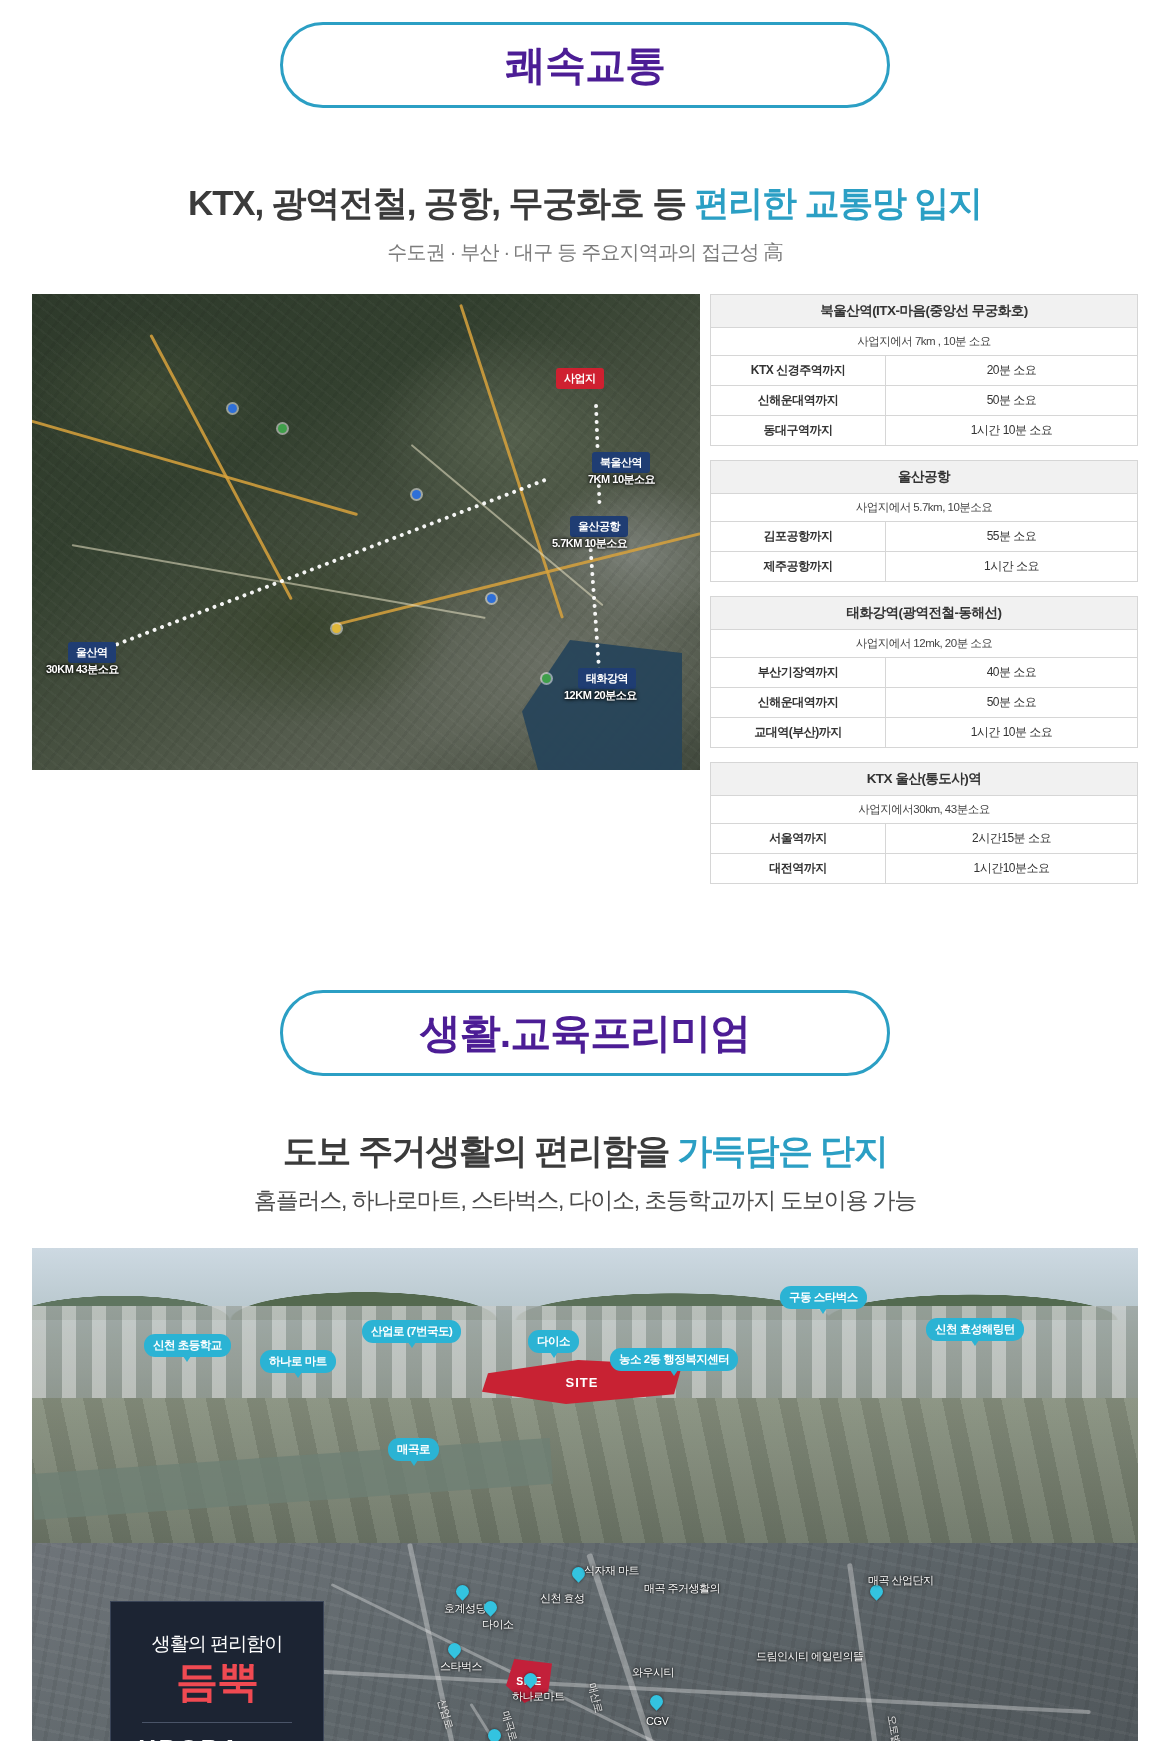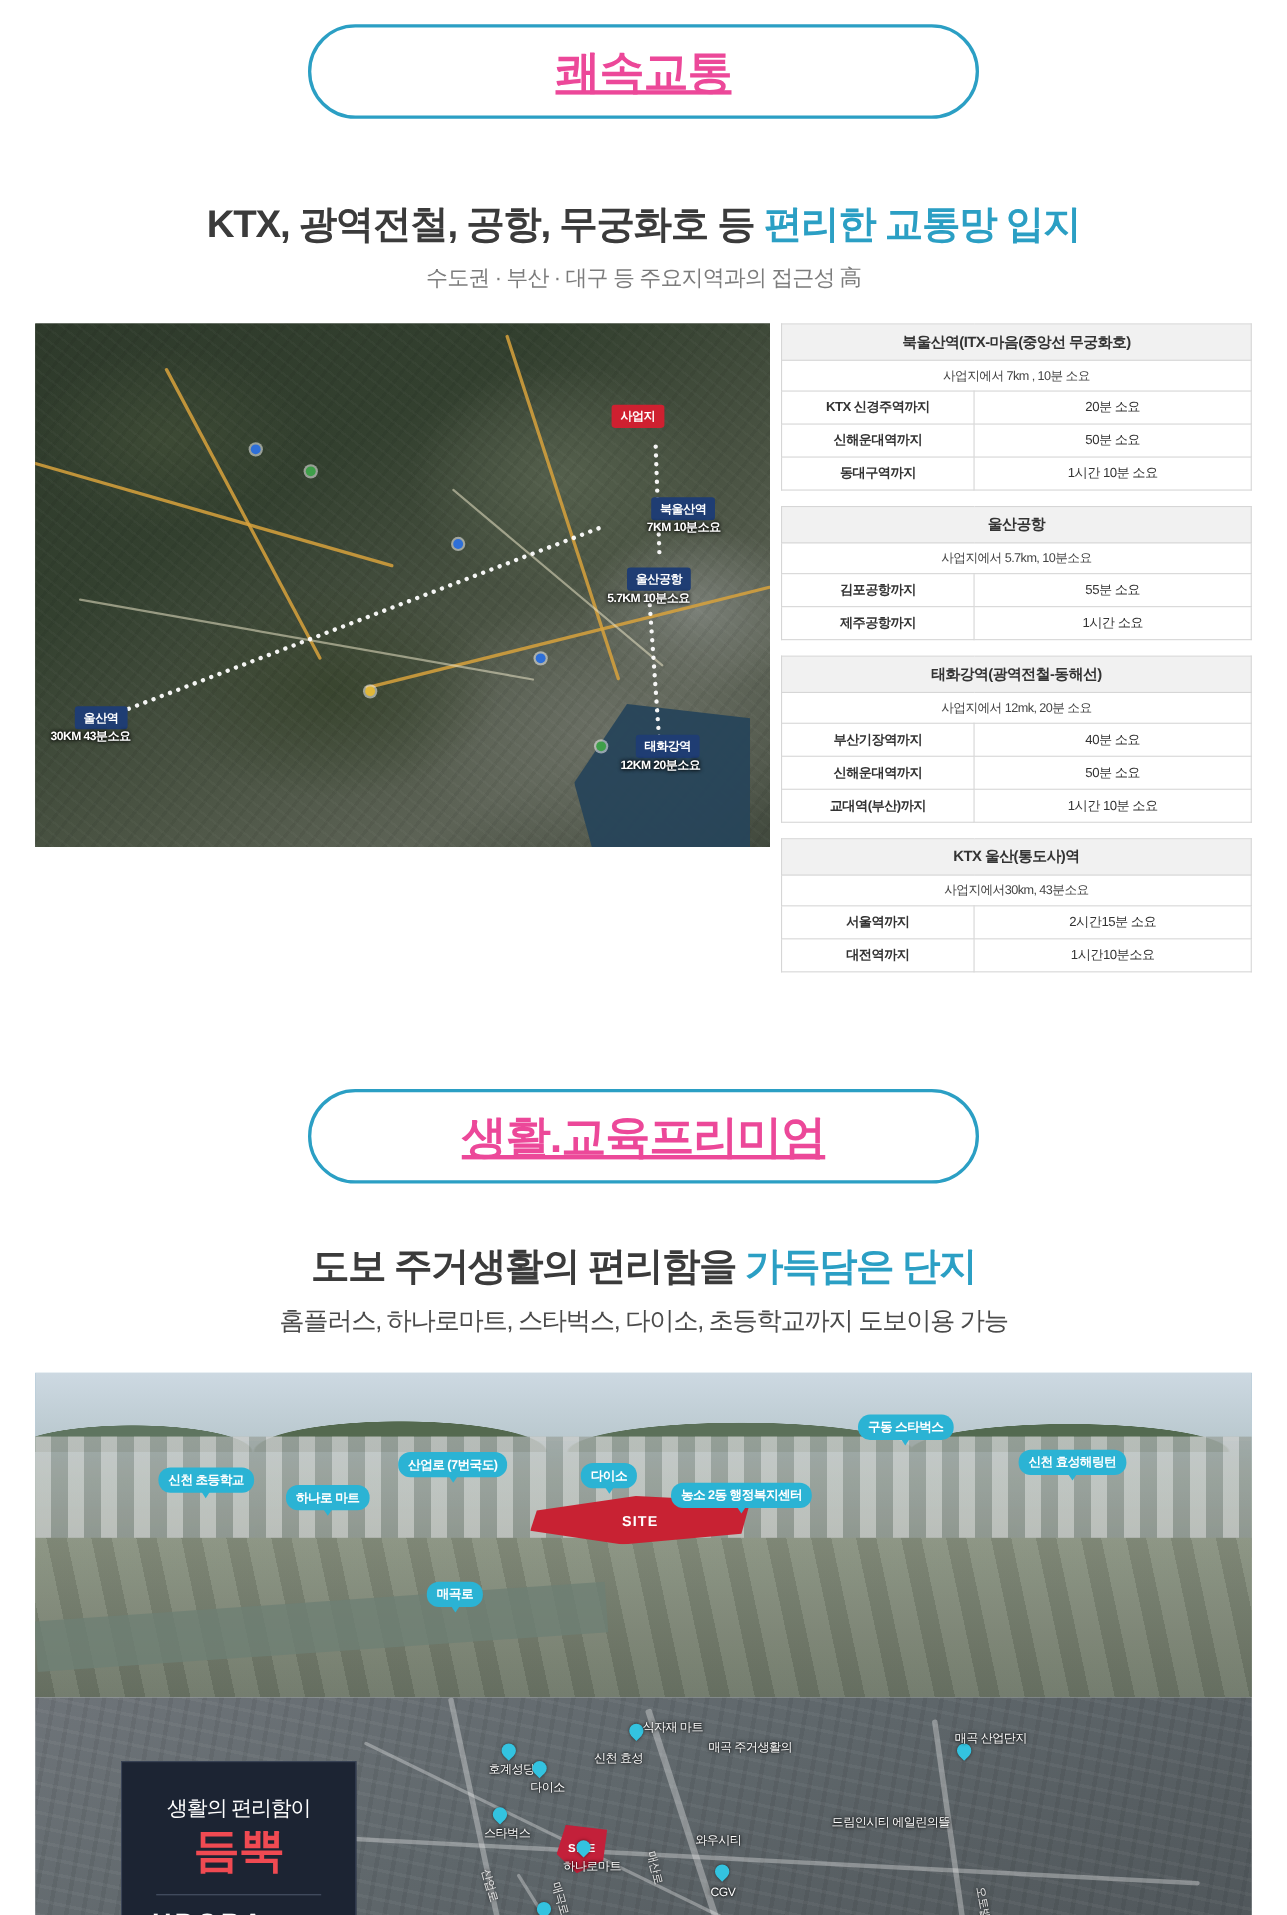--- a/index.html
+++ b/index.html
@@ -20,24 +20,23 @@
     width:610px;
     height:86px;
     display:flex;
     align-items:center;
     justify-content:center;
     box-sizing:border-box;
   }
   .pill-text{
     font-size:41px;
     font-weight:bold;
-    color:#ec4899;
+    color:#4c1d95;
     letter-spacing:-1px;
     line-height:1;
-    text-decoration:underline;
   }
 
   
   .headline{
     text-align:center;
     font-size:35px;
     font-weight:bold;
     color:#3b3b3b;
     letter-spacing:-1.2px;
     margin-top:72px;

